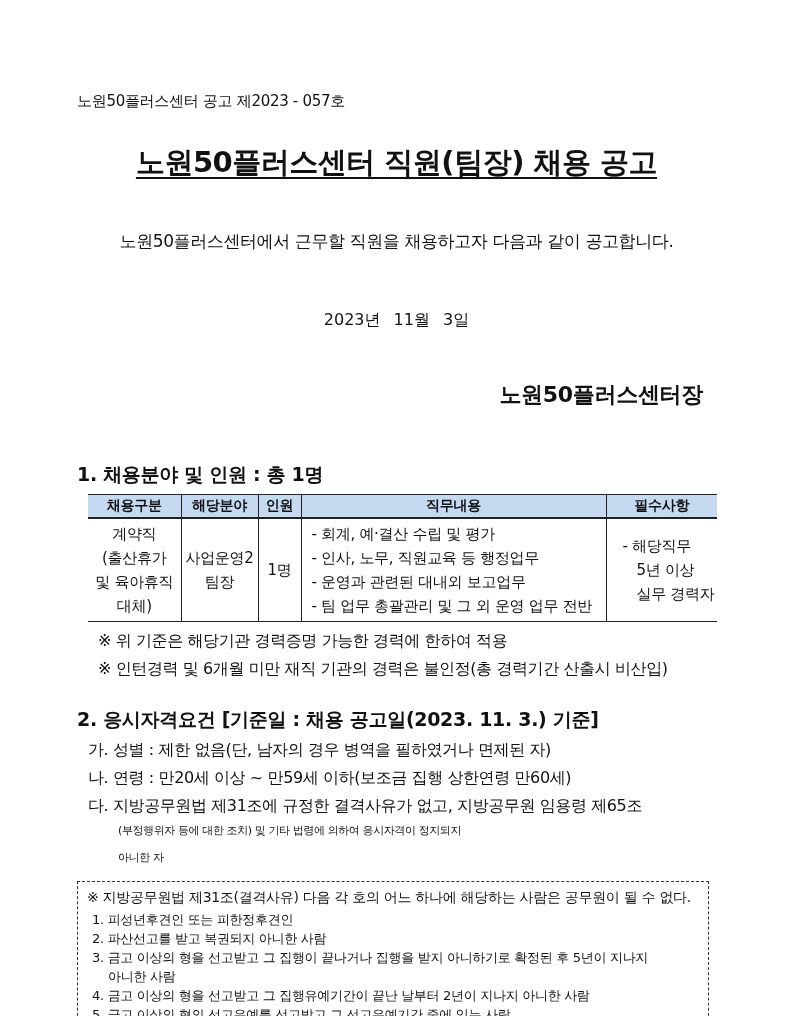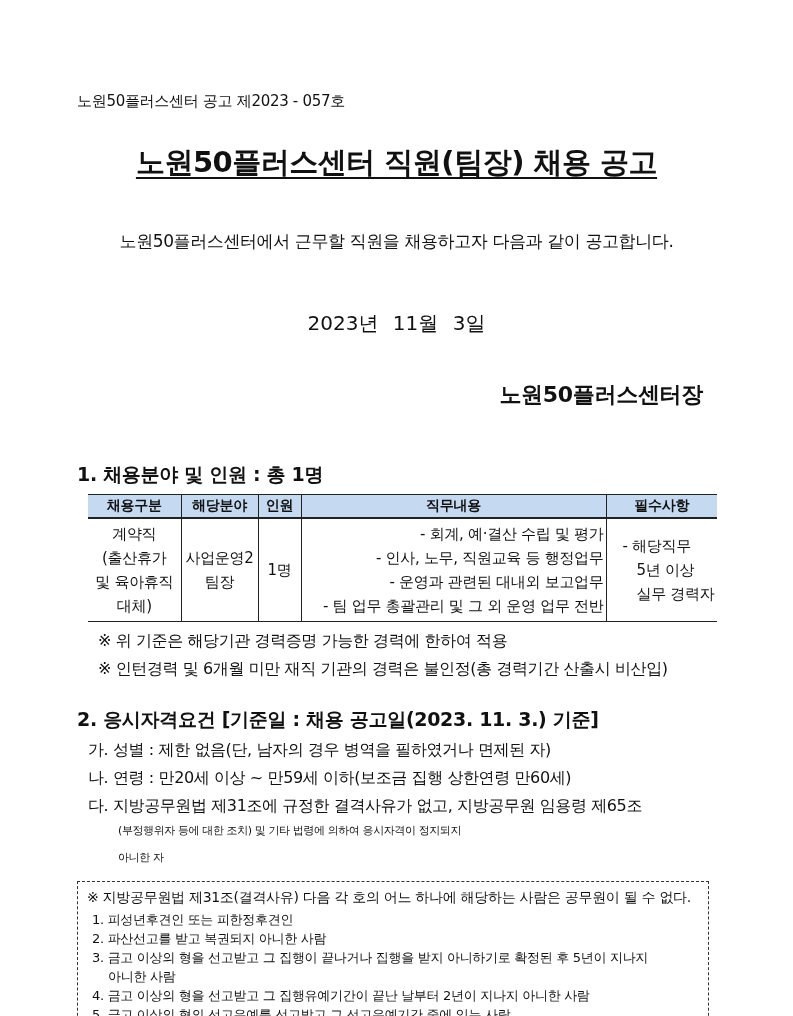--- a/index.html
+++ b/index.html
@@ -8,42 +8,42 @@
       font-family: "DejaVu Sans", "Liberation Sans", sans-serif; color: #111;
     }
     .abs { position: absolute; white-space: nowrap; }
     .docno { left: 77px; top: 92px; font-size: 15px; letter-spacing: -0.3px; }
     .title {
       left: 0; width: 793px; text-align: center; top: 143px;
       font-size: 29px; font-weight: bold; letter-spacing: -0.5px;
     }
     .title span { text-decoration: underline; text-decoration-thickness: 2px; text-underline-offset: 5px; }
     .intro { left: 0; width: 793px; text-align: center; top: 230px; font-size: 17px; letter-spacing: -0.4px; }
-    .date { left: 0; width: 793px; text-align: center; top: 310px; font-size: 20px; word-spacing: 8px; }
+    .date { left: 0; width: 793px; text-align: center; top: 310px; font-size: 16px; word-spacing: 8px; }
     .signer { right: 90px; top: 380px; font-size: 22px; font-weight: bold; letter-spacing: -0.3px; }
     .h1 { left: 77px; top: 462px; font-size: 19px; font-weight: bold; letter-spacing: -0.3px; }
     .h2 { left: 77px; top: 707px; font-size: 19px; font-weight: bold; letter-spacing: -0.3px; }
 
     table.jobs {
       position: absolute; left: 88px; top: 494px; width: 629px;
       border-collapse: collapse; font-size: 15px; letter-spacing: -0.3px;
     }
     table.jobs th {
       background: #c5d9f1; font-weight: bold; height: 22px; padding: 0;
       border-left: 1px solid #222; border-right: 1px solid #222;
       border-top: 1.5px solid #222; border-bottom: 2.5px solid #222;
       font-size: 14px;
     }
     table.jobs th:first-child, table.jobs td:first-child { border-left: none; }
     table.jobs th:last-child, table.jobs td:last-child { border-right: none; }
     table.jobs td {
       border-left: 1px solid #222; border-right: 1px solid #222; border-bottom: 1.5px solid #222;
       text-align: center; vertical-align: middle; padding: 3px 2px; line-height: 24px;
     }
-    table.jobs td.duties { text-align: right; padding-left: 10px; }
+    table.jobs td.duties { text-align: left; padding-left: 10px; }
     table.jobs td.req { text-align: left; padding-left: 16px; }
     .req-line { display: block; }
     .req-line.indent { padding-left: 14px; }
 
     .note { left: 98px; font-size: 16px; letter-spacing: -0.4px; }
     .item { left: 88px; font-size: 16px; letter-spacing: -0.4px; }
     .item-cont { left: 118px; font-size: 11px; letter-spacing: -0.4px; }
 
     .box {
       position: absolute; left: 77px; top: 881px; width: 632px; height: 150px;

